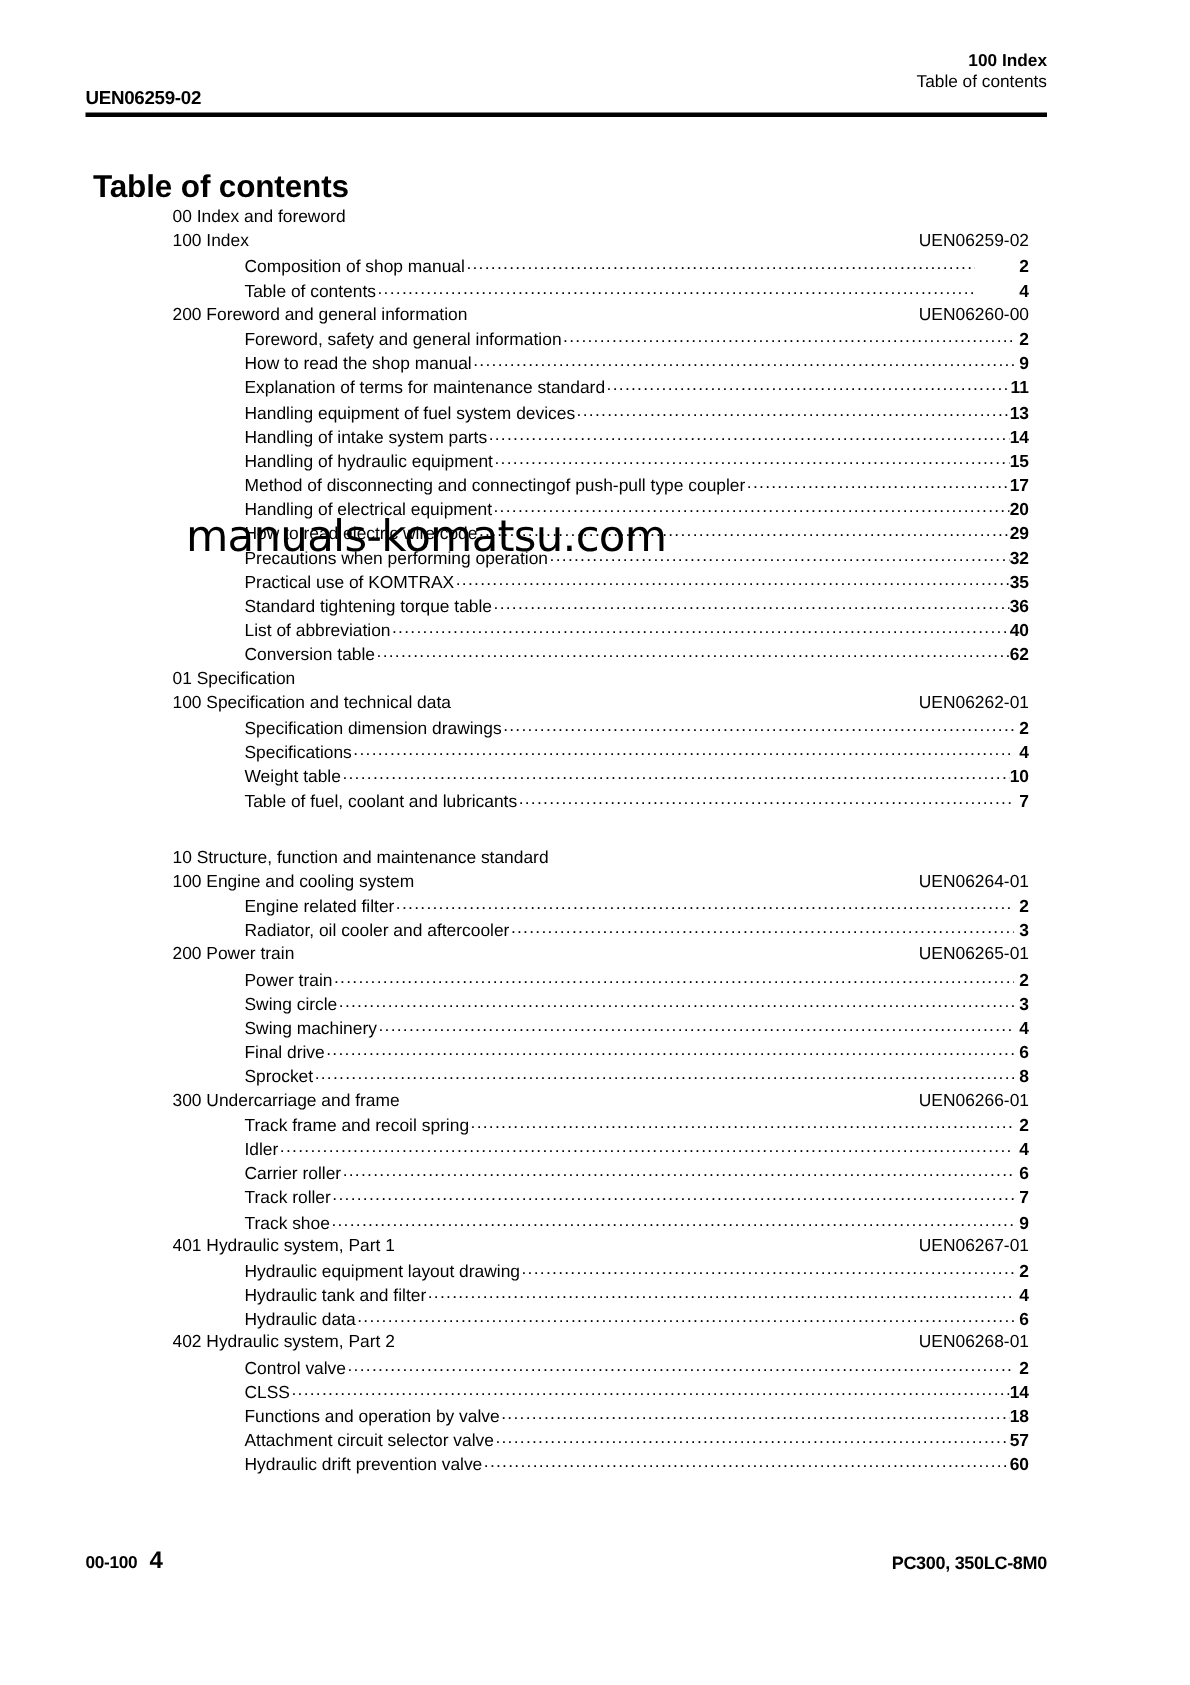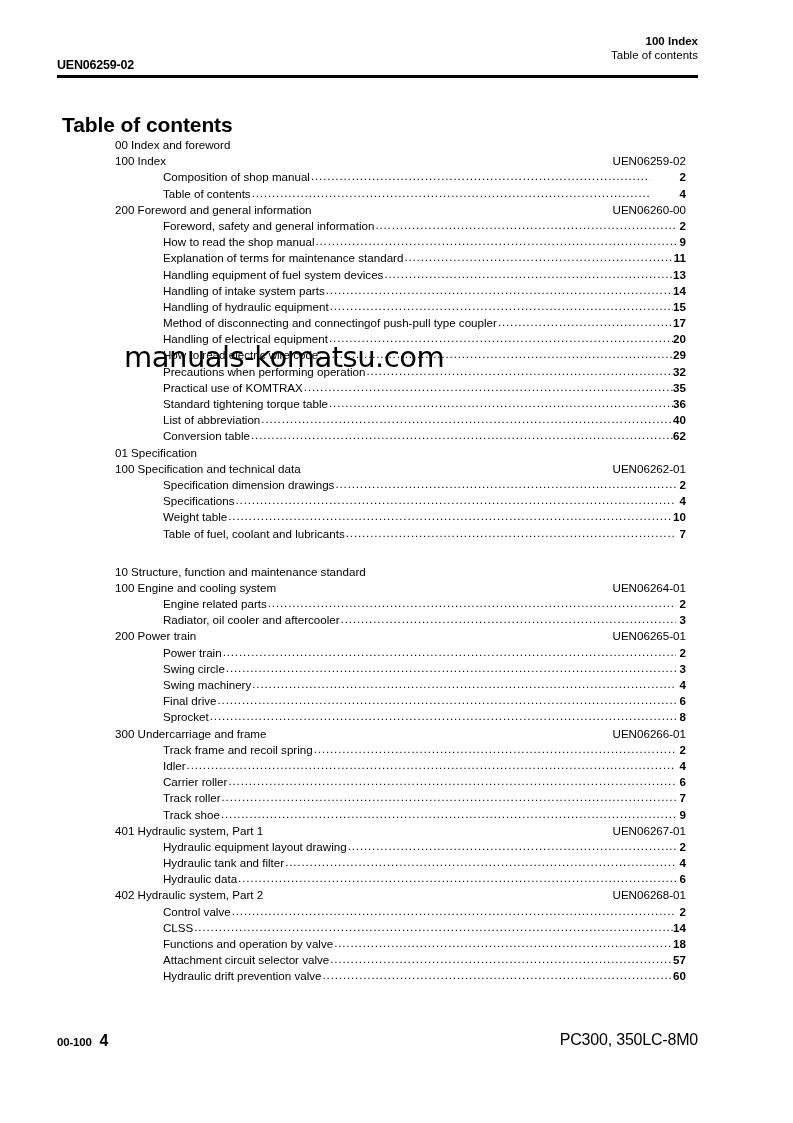--- a/index.html
+++ b/index.html
@@ -177,22 +177,22 @@
   }
   .ftr-pageno {
     font-size: 16px;
     font-weight: bold;
     margin-left: 8px;
   }
   .ftr-right {
     position: absolute;
     right: 0;
     bottom: 1px;
-    font-size: 16px;
-    font-weight: normal;
+    font-size: 12px;
+    font-weight: bold;
     letter-spacing: -0.2px;
   }
 </style>
 </head>
 <body>
 
 <div class="page">
 
   <div class="page-header">
     <div class="hdr-left">UEN06259-02</div>
@@ -329,21 +329,21 @@
       <div class="toc-spacer tall"></div>
       <div class="toc-row row-group">
         <span class="grp-label">10 Structure, function and maintenance standard</span>
         <span class="grp-code"></span>
       </div>
       <div class="toc-row row-group">
         <span class="grp-label">100 Engine and cooling system</span>
         <span class="grp-code">UEN06264-01</span>
       </div>
       <div class="toc-row row-entry">
-        <span class="ent-label">Engine related parts</span>
+        <span class="ent-label">Engine related filter</span>
         <span class="ent-dots"></span>
         <span class="ent-page">2</span>
       </div>
       <div class="toc-row row-entry">
         <span class="ent-label">Radiator, oil cooler and aftercooler</span>
         <span class="ent-dots"></span>
         <span class="ent-page">3</span>
       </div>
       <div class="toc-row row-group">
         <span class="grp-label">200 Power train</span>

